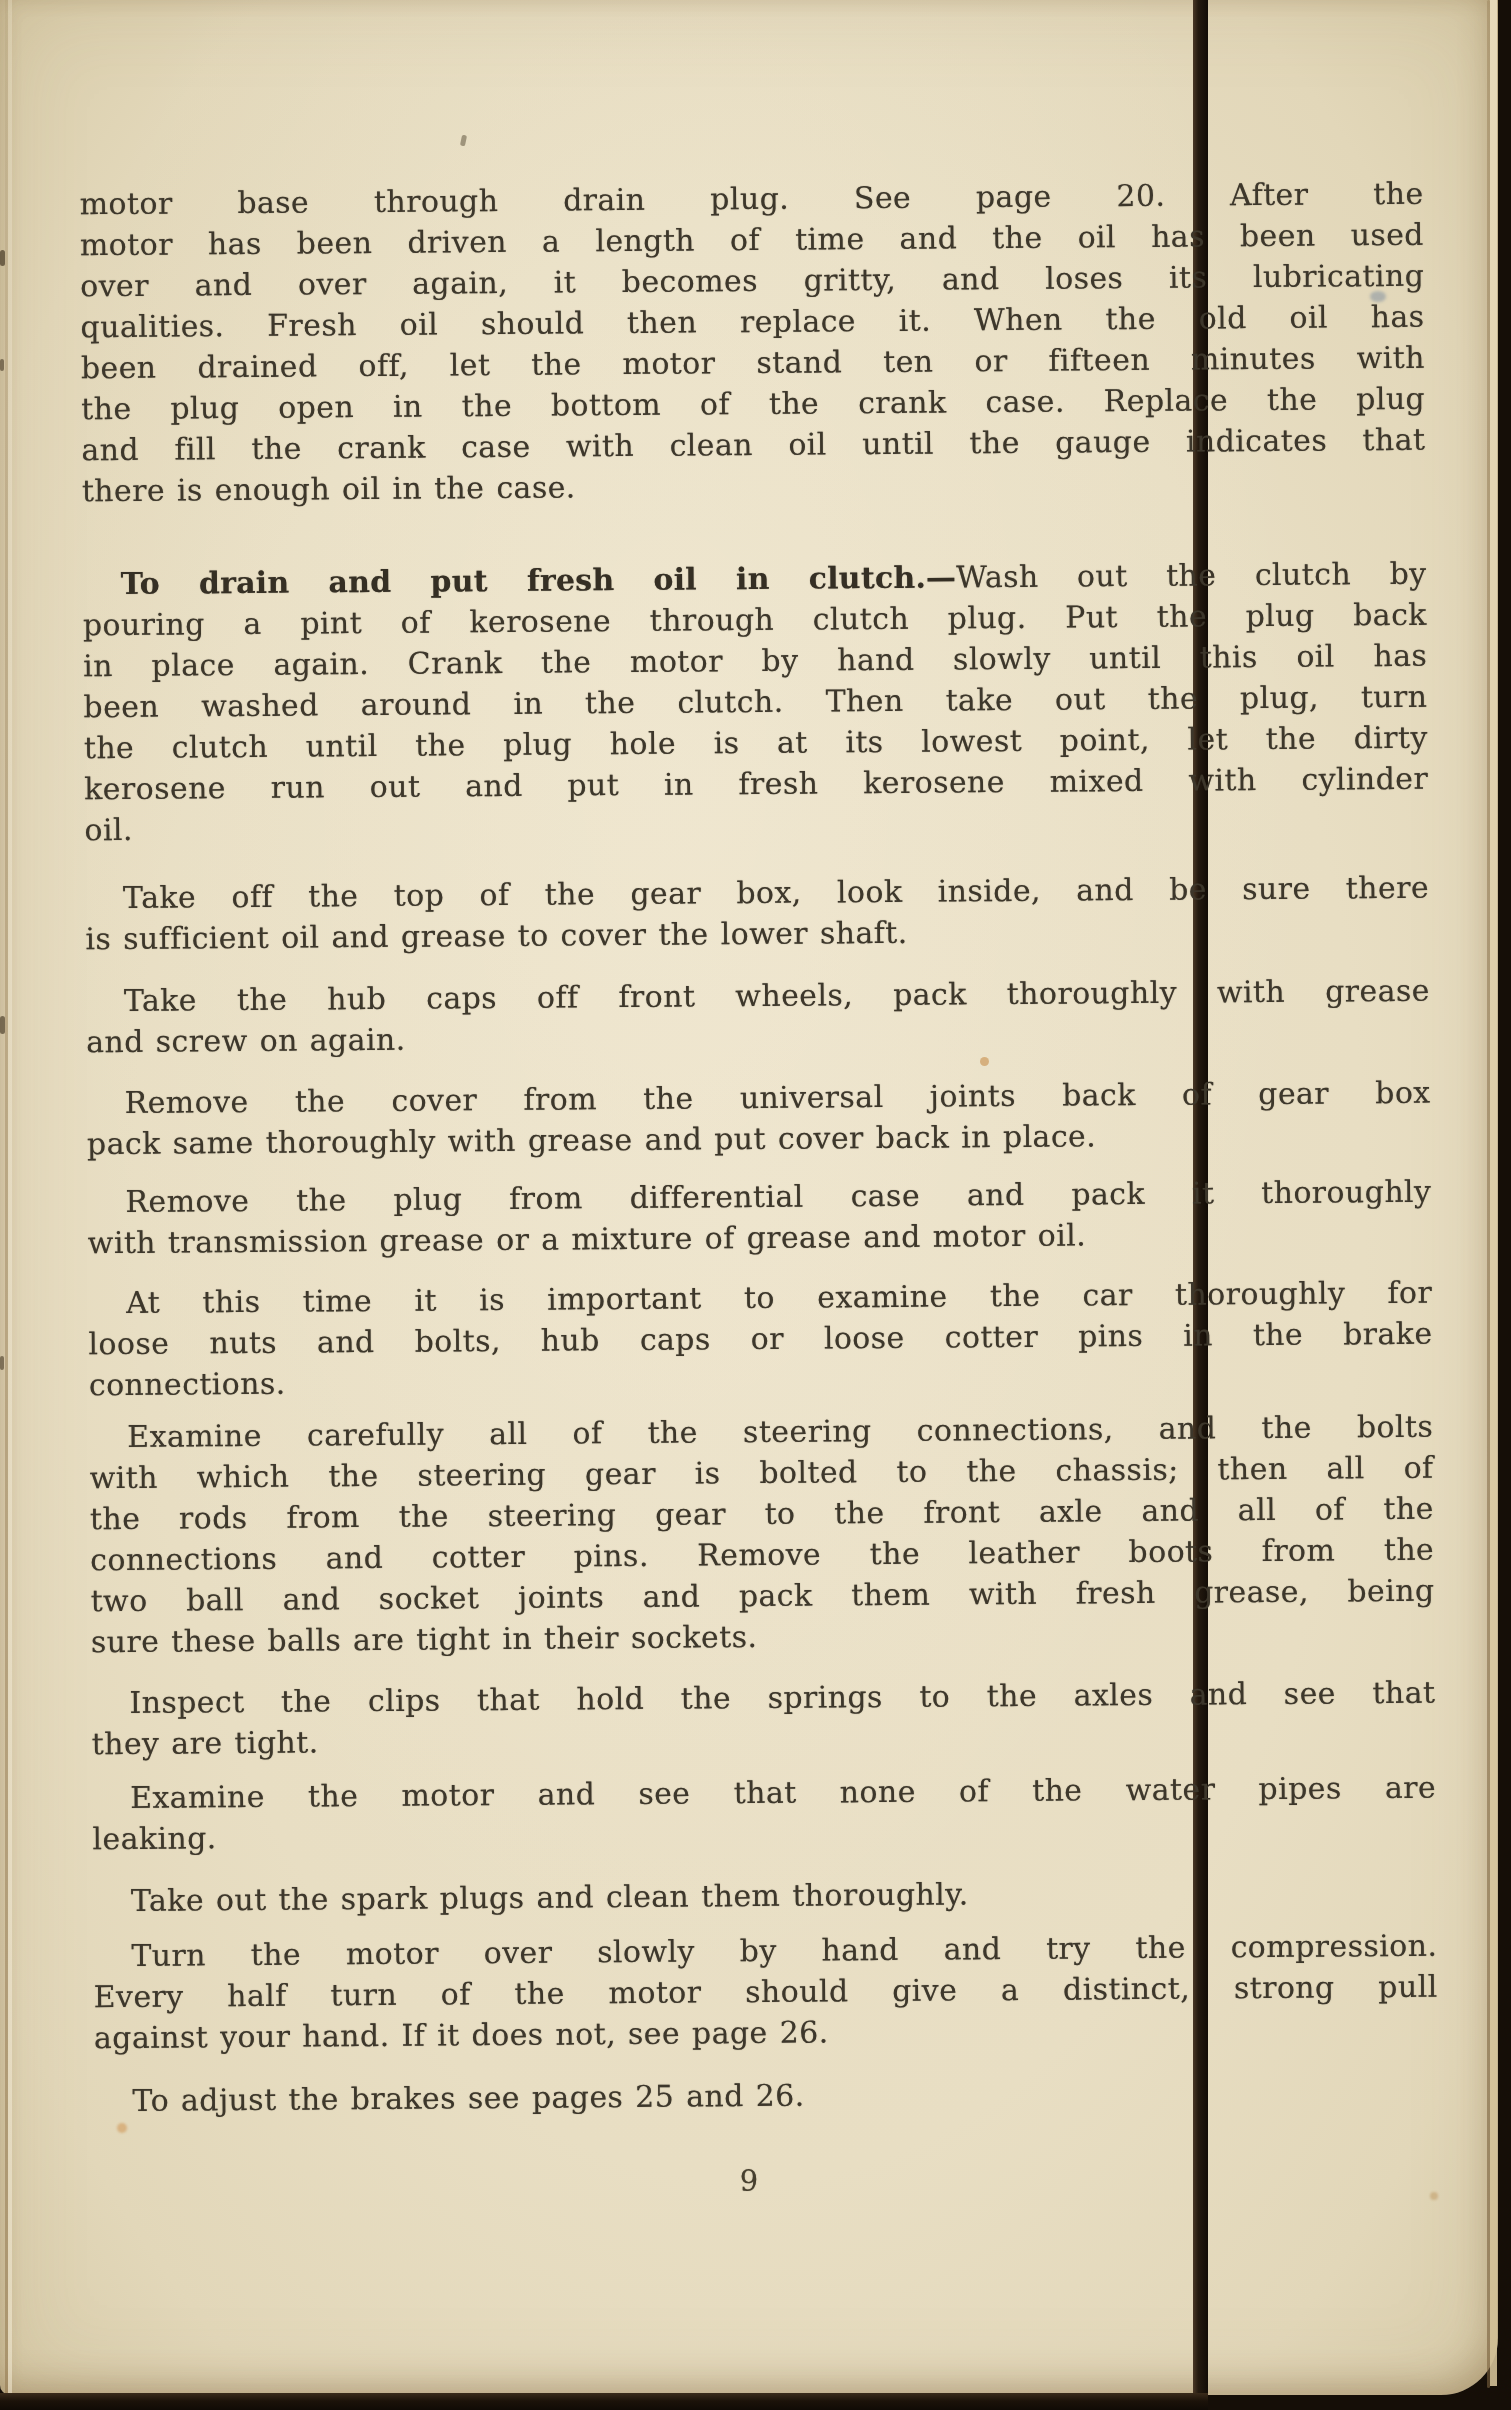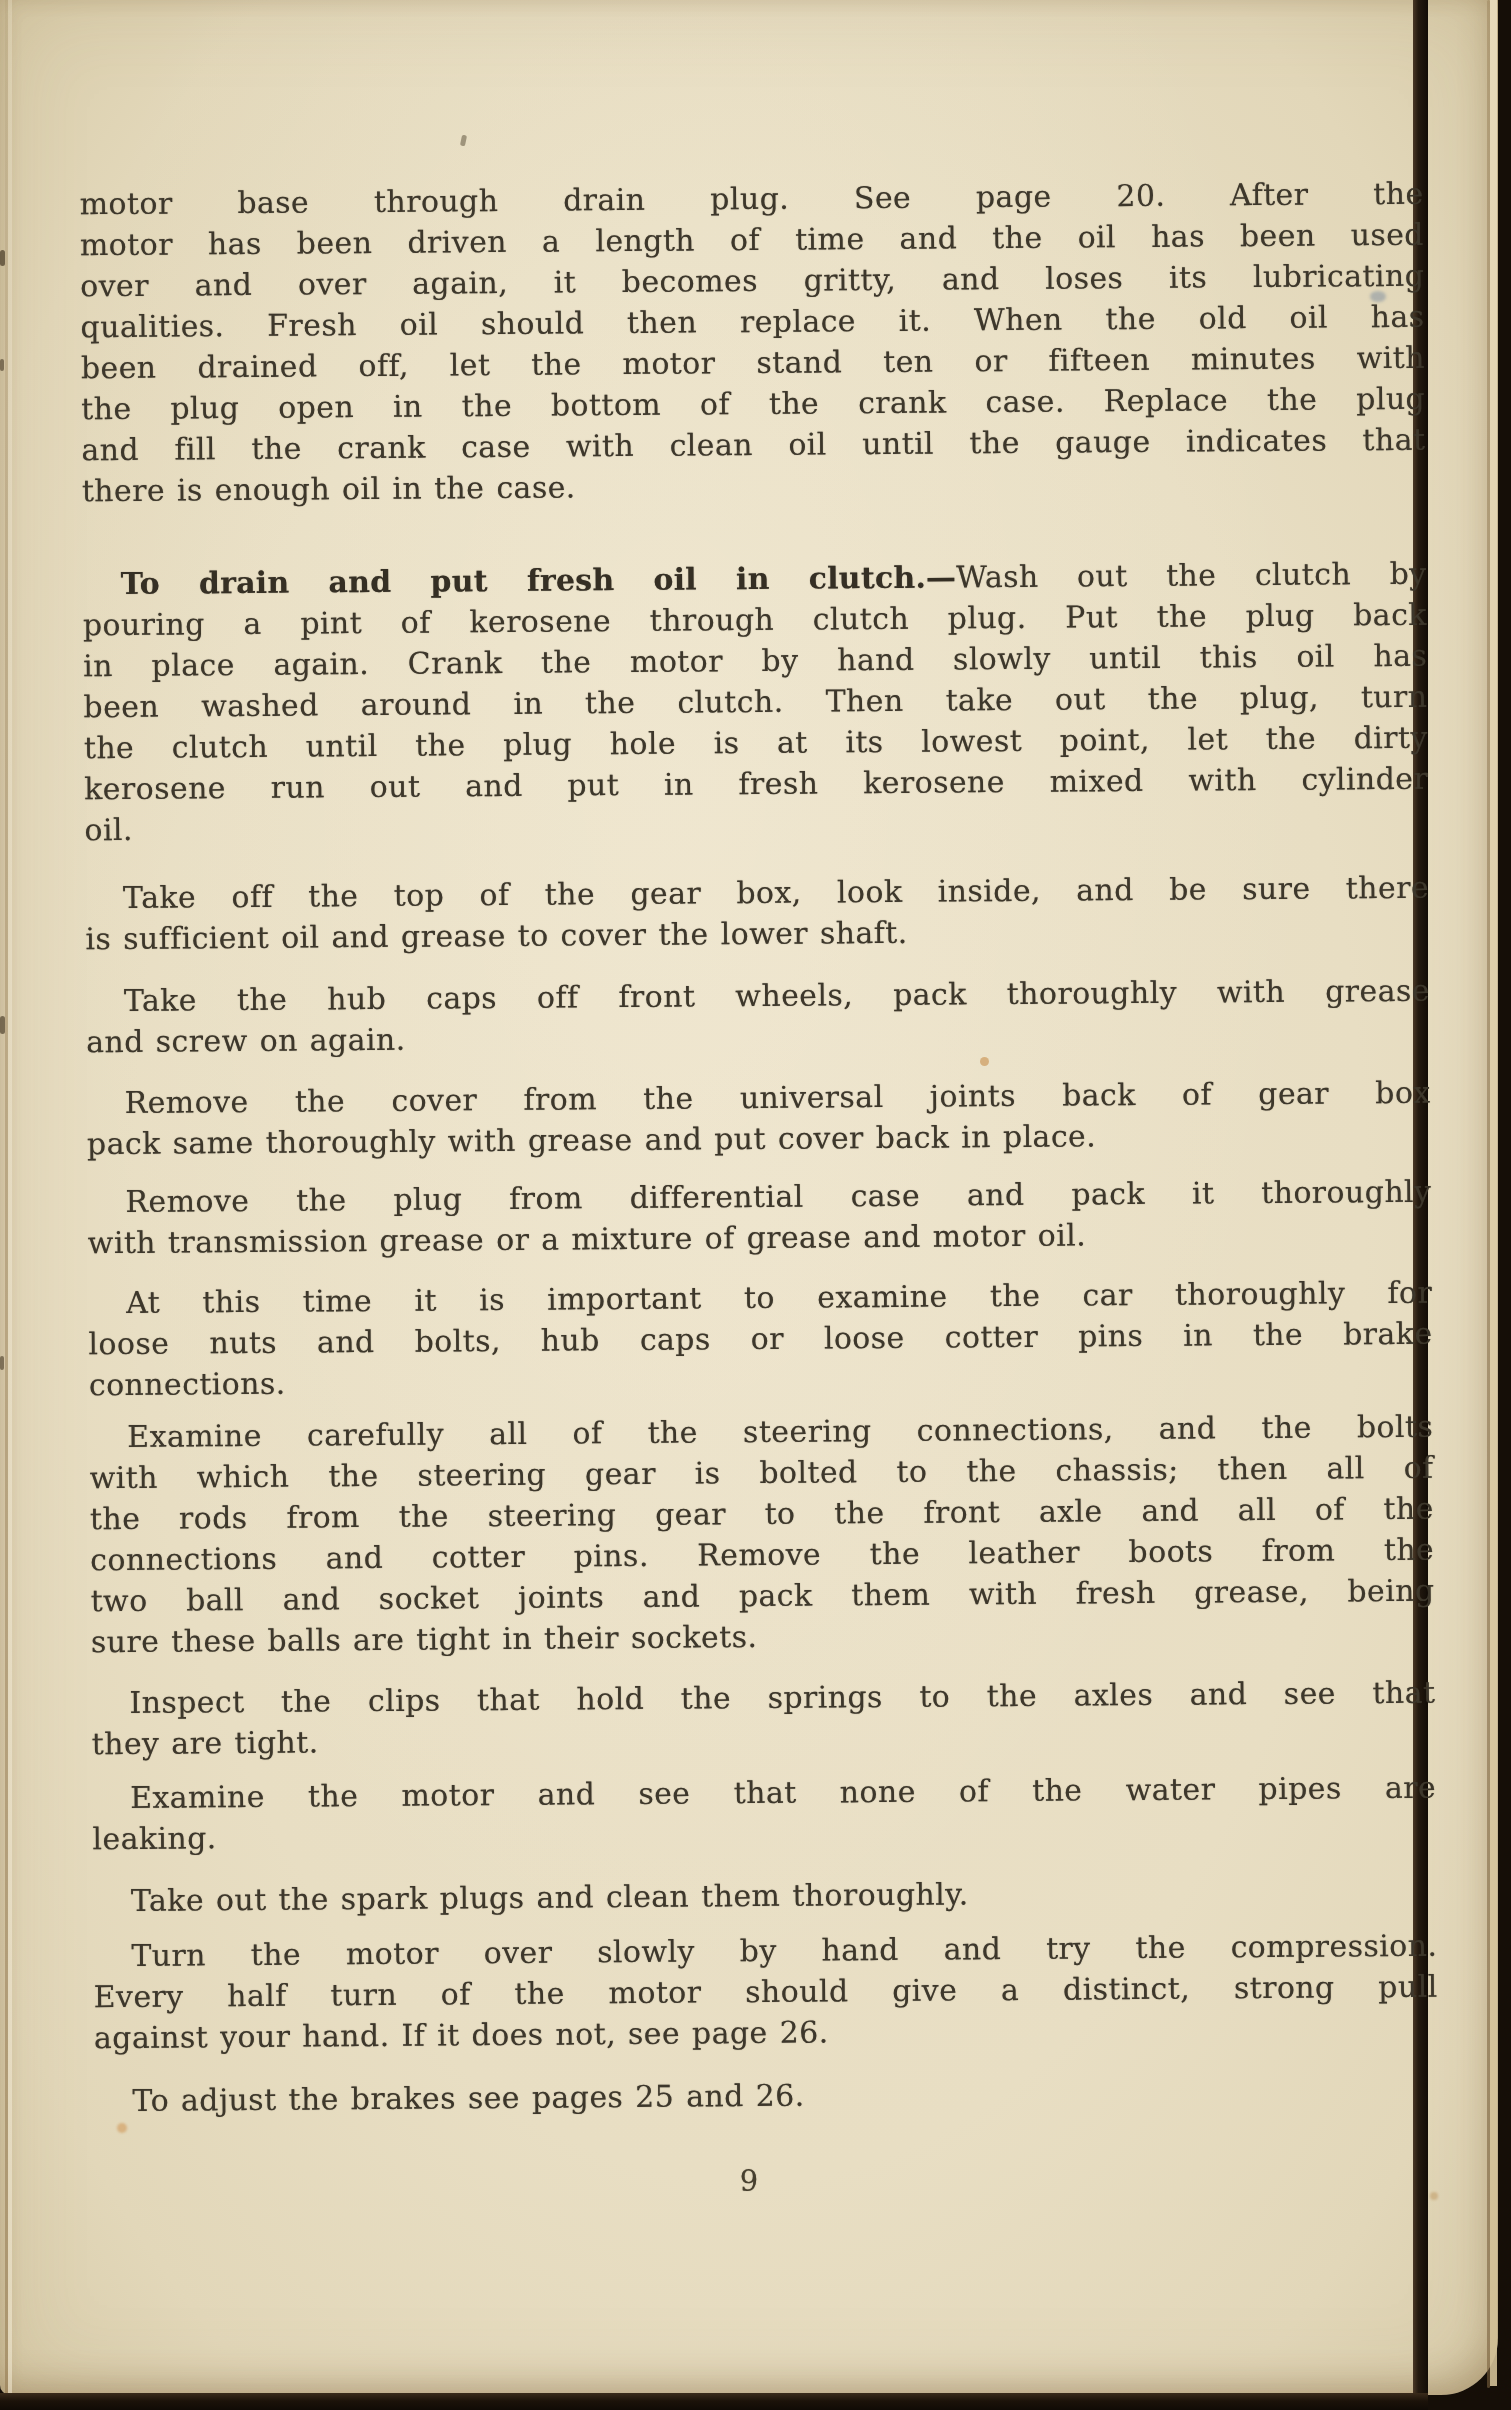--- a/index.html
+++ b/index.html
@@ -6,21 +6,21 @@
     margin: 0;
     padding: 0;
     width: 1512px;
     height: 2411px;
     overflow: hidden;
     background: #150e07;
     font-family: "DejaVu Serif", "Liberation Serif", serif;
   }
   .stage {
     position: relative;
-    width: 1428px;
+    width: 1208px;
     height: 2411px;
   }
   
   .paper {
     position: absolute;
     left: 0; top: 0;
     width: 1498px;
     height: 2395px;
     background:
       radial-gradient(ellipse at 45% 32%, rgba(255,250,235,0.25) 0%, rgba(255,250,235,0) 55%),

